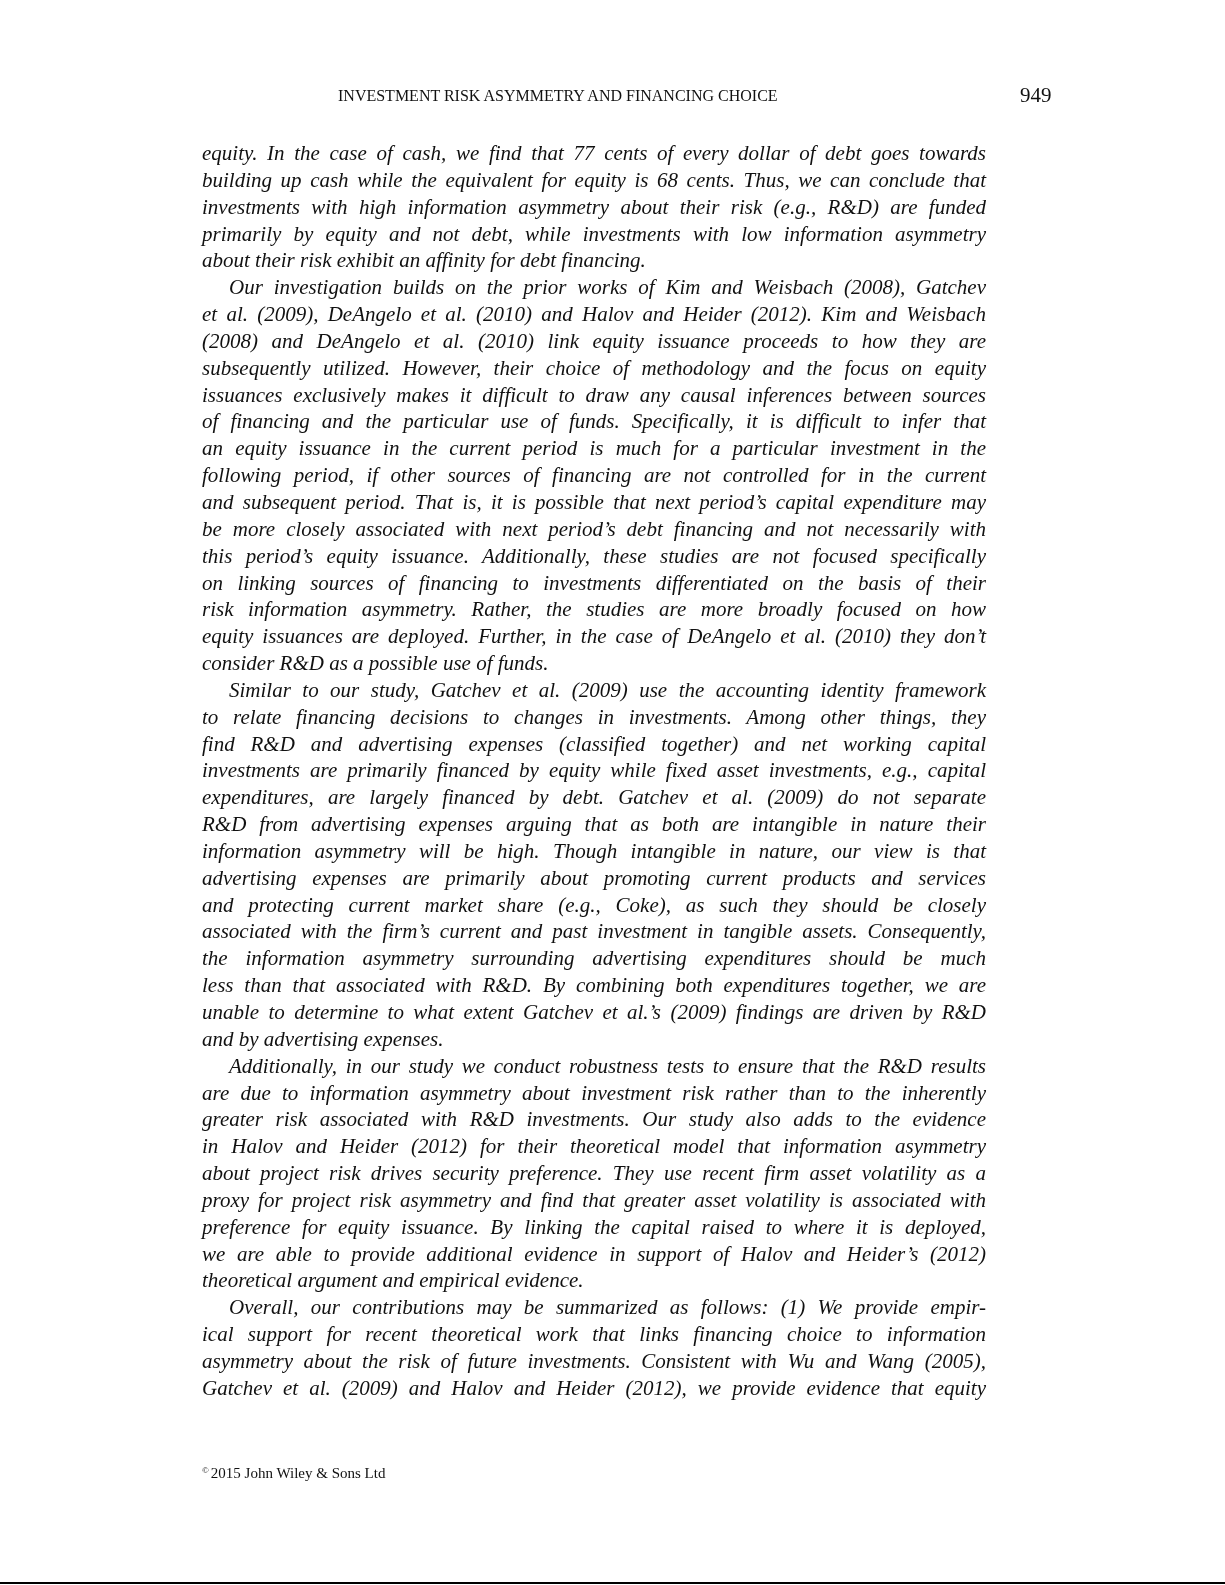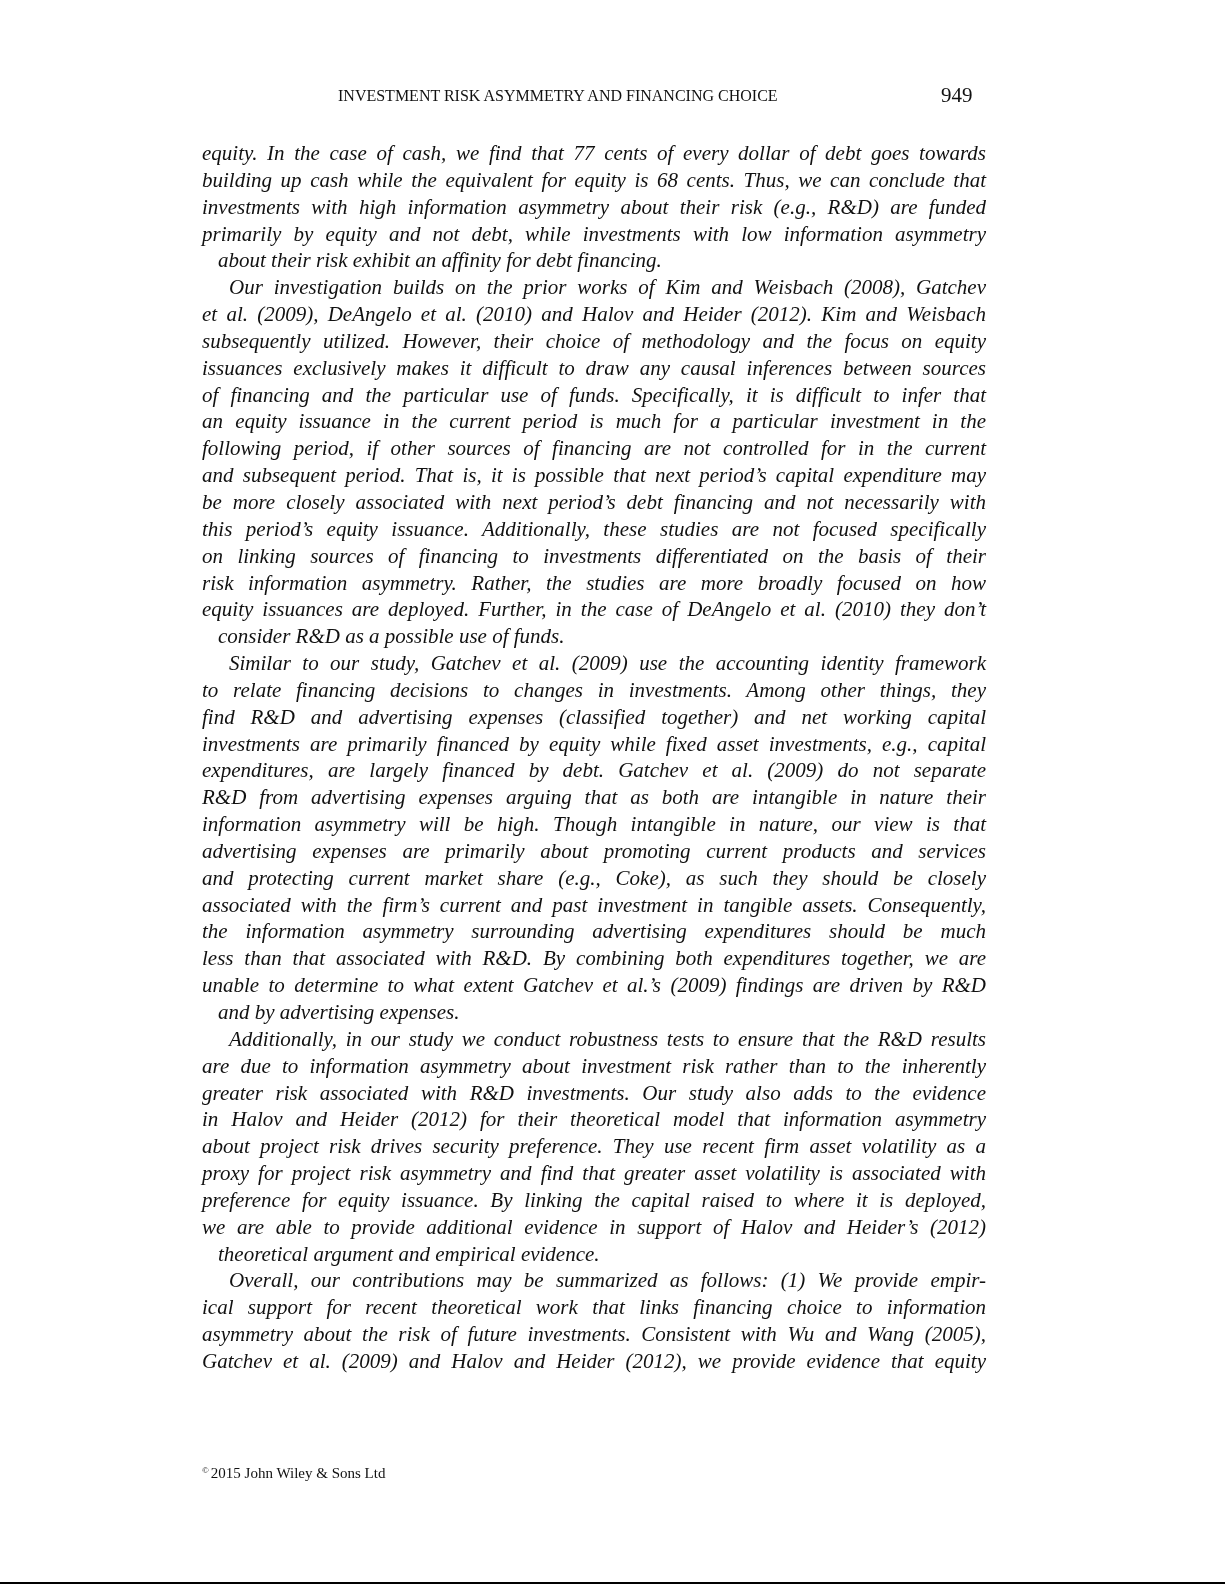--- a/index.html
+++ b/index.html
@@ -21,21 +21,21 @@
       left: 330px;
       font-size: 16px;
       letter-spacing: 0;
       white-space: nowrap;
       line-height: 24px;
       margin-left: 8px;
     }
     .page-number {
       position: absolute;
       top: 82px;
-      left: 941px;
+      left: 1020px;
       font-size: 21px;
       line-height: 26px;
       white-space: nowrap;
     }
     .body-text {
       position: absolute;
       top: 140px;
       left: 202px;
       width: 784px;
       font-style: italic;
@@ -44,21 +44,20 @@
       display: block;
       height: 26.85px;
       line-height: 26.85px;
       font-size: 21px;
       white-space: nowrap;
       text-align: justify;
       text-align-last: justify;
     }
     .line.last {
       text-align-last: left;
-      margin-left: 16px;
     }
     .line.indent {
       padding-left: 27px;
     }
     .footer {
       position: absolute;
       top: 1460px;
       left: 202px;
       font-size: 15px;
       line-height: 20px;
@@ -90,20 +89,21 @@
     <span class="line">equity. In the case of cash, we find that 77 cents of every dollar of debt goes towards</span>
     <span class="line">building up cash while the equivalent for equity is 68 cents. Thus, we can conclude that</span>
     <span class="line">investments with high information asymmetry about their risk (e.g., R&amp;D) are funded</span>
     <span class="line">primarily by equity and not debt, while investments with low information asymmetry</span>
     <span class="line last">about their risk exhibit an affinity for debt financing.</span>
   </div>
 
   <div>
     <span class="line indent">Our investigation builds on the prior works of Kim and Weisbach (2008), Gatchev</span>
     <span class="line">et al. (2009), DeAngelo et al. (2010) and Halov and Heider (2012). Kim and Weisbach</span>
+    <span class="line">(2008) and DeAngelo et al. (2010) link equity issuance proceeds to how they are</span>
     <span class="line">subsequently utilized. However, their choice of methodology and the focus on equity</span>
     <span class="line">issuances exclusively makes it difficult to draw any causal inferences between sources</span>
     <span class="line">of financing and the particular use of funds. Specifically, it is difficult to infer that</span>
     <span class="line">an equity issuance in the current period is much for a particular investment in the</span>
     <span class="line">following period, if other sources of financing are not controlled for in the current</span>
     <span class="line">and subsequent period. That is, it is possible that next period’s capital expenditure may</span>
     <span class="line">be more closely associated with next period’s debt financing and not necessarily with</span>
     <span class="line">this period’s equity issuance. Additionally, these studies are not focused specifically</span>
     <span class="line">on linking sources of financing to investments differentiated on the basis of their</span>
     <span class="line">risk information asymmetry. Rather, the studies are more broadly focused on how</span>

